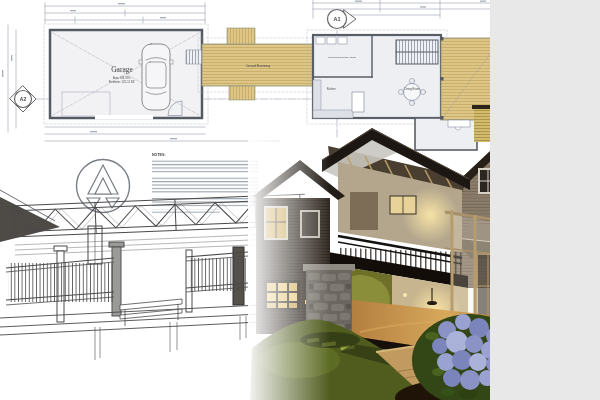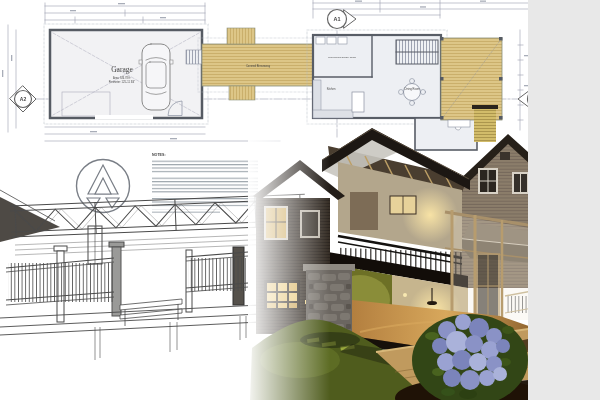--- a/index.html
+++ b/index.html
@@ -1,16 +1,16 @@
 <!DOCTYPE html>
 <html><head>
 <meta charset="utf-8">
 <style>
   html,body{margin:0;padding:0;background:#e8e8e8;}
-  .canvas{position:relative;width:528px;height:400px;background:#ffffff;overflow:hidden;
+  .canvas{position:relative;width:490px;height:400px;background:#ffffff;overflow:hidden;
           font-family:"Liberation Sans",sans-serif;}
   svg{position:absolute;inset:0;display:block;}
   svg text{font-family:"Liberation Sans",sans-serif;fill:#444;}
   .serif{font-family:"Liberation Serif",serif;}
 </style>
 </head>
 <body>
 
 <div class="canvas">
 <svg width="600" height="400" viewBox="0 0 600 400">

